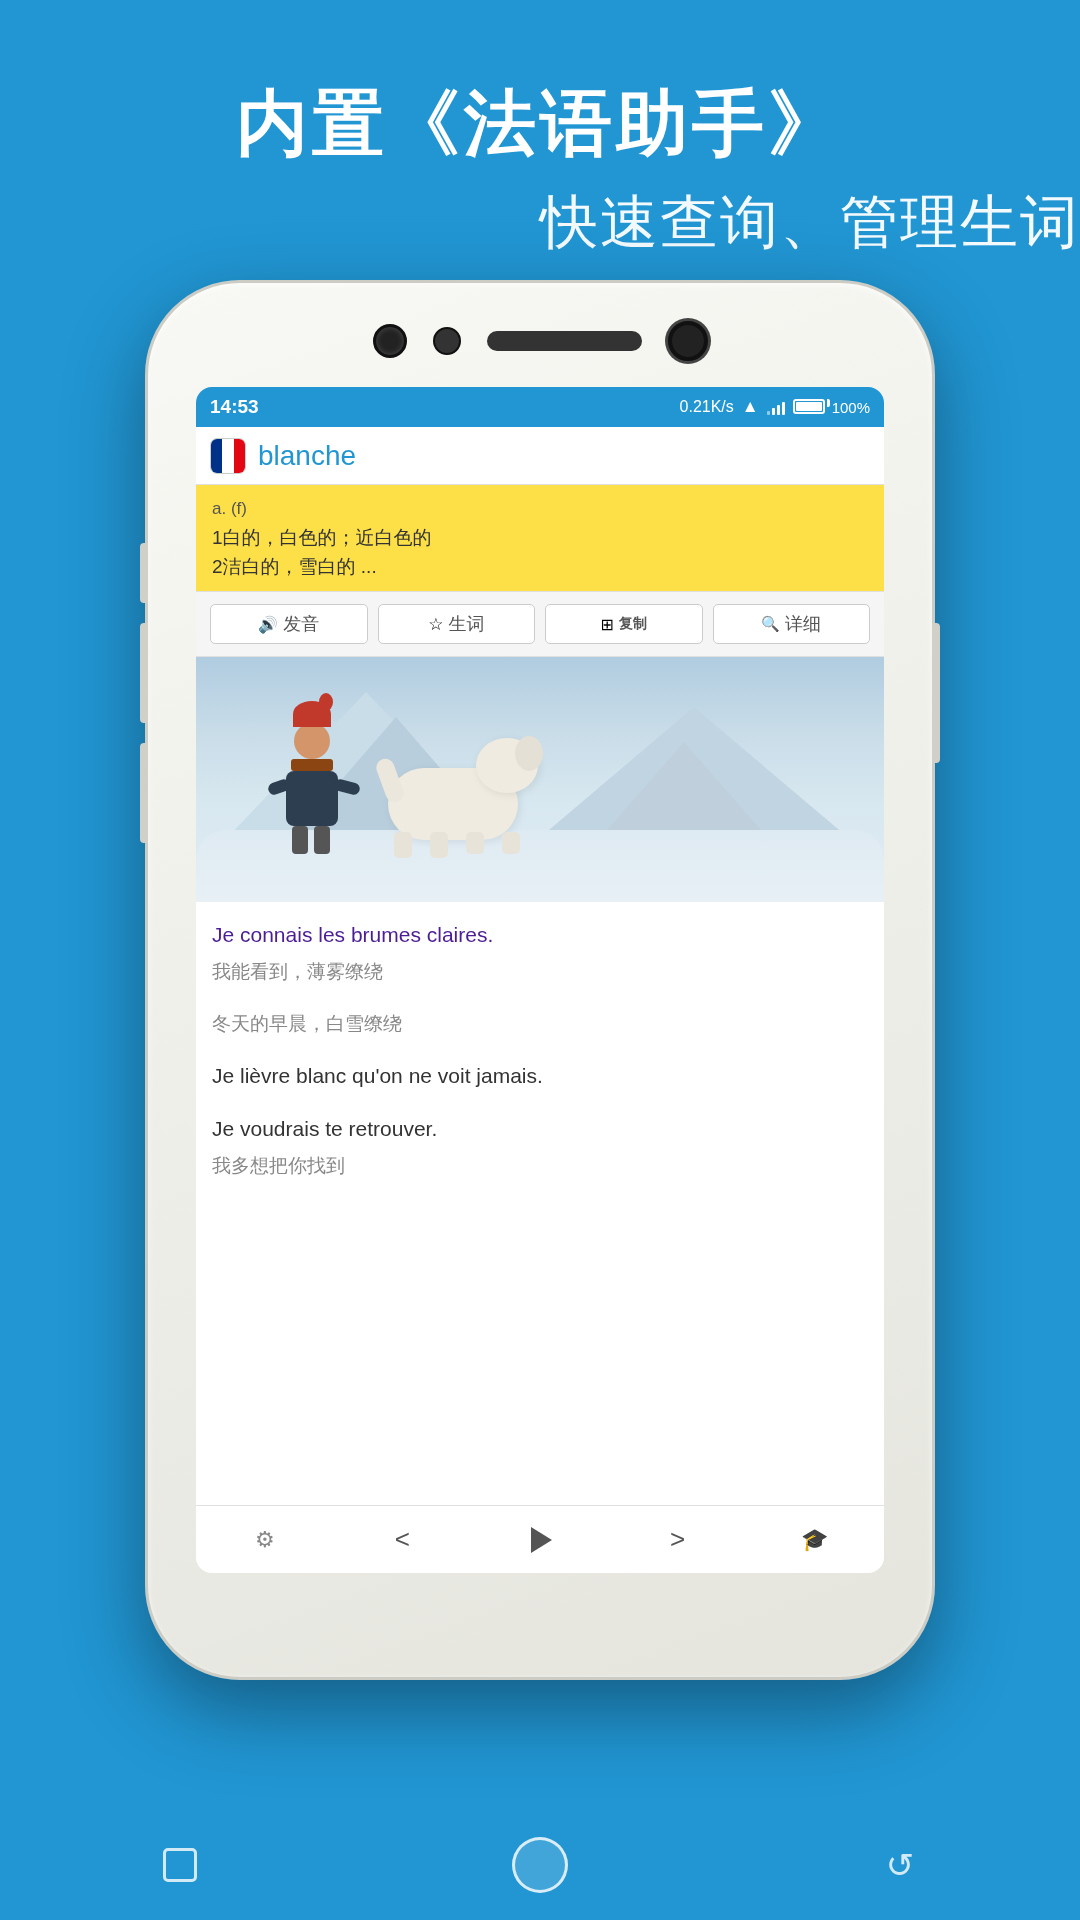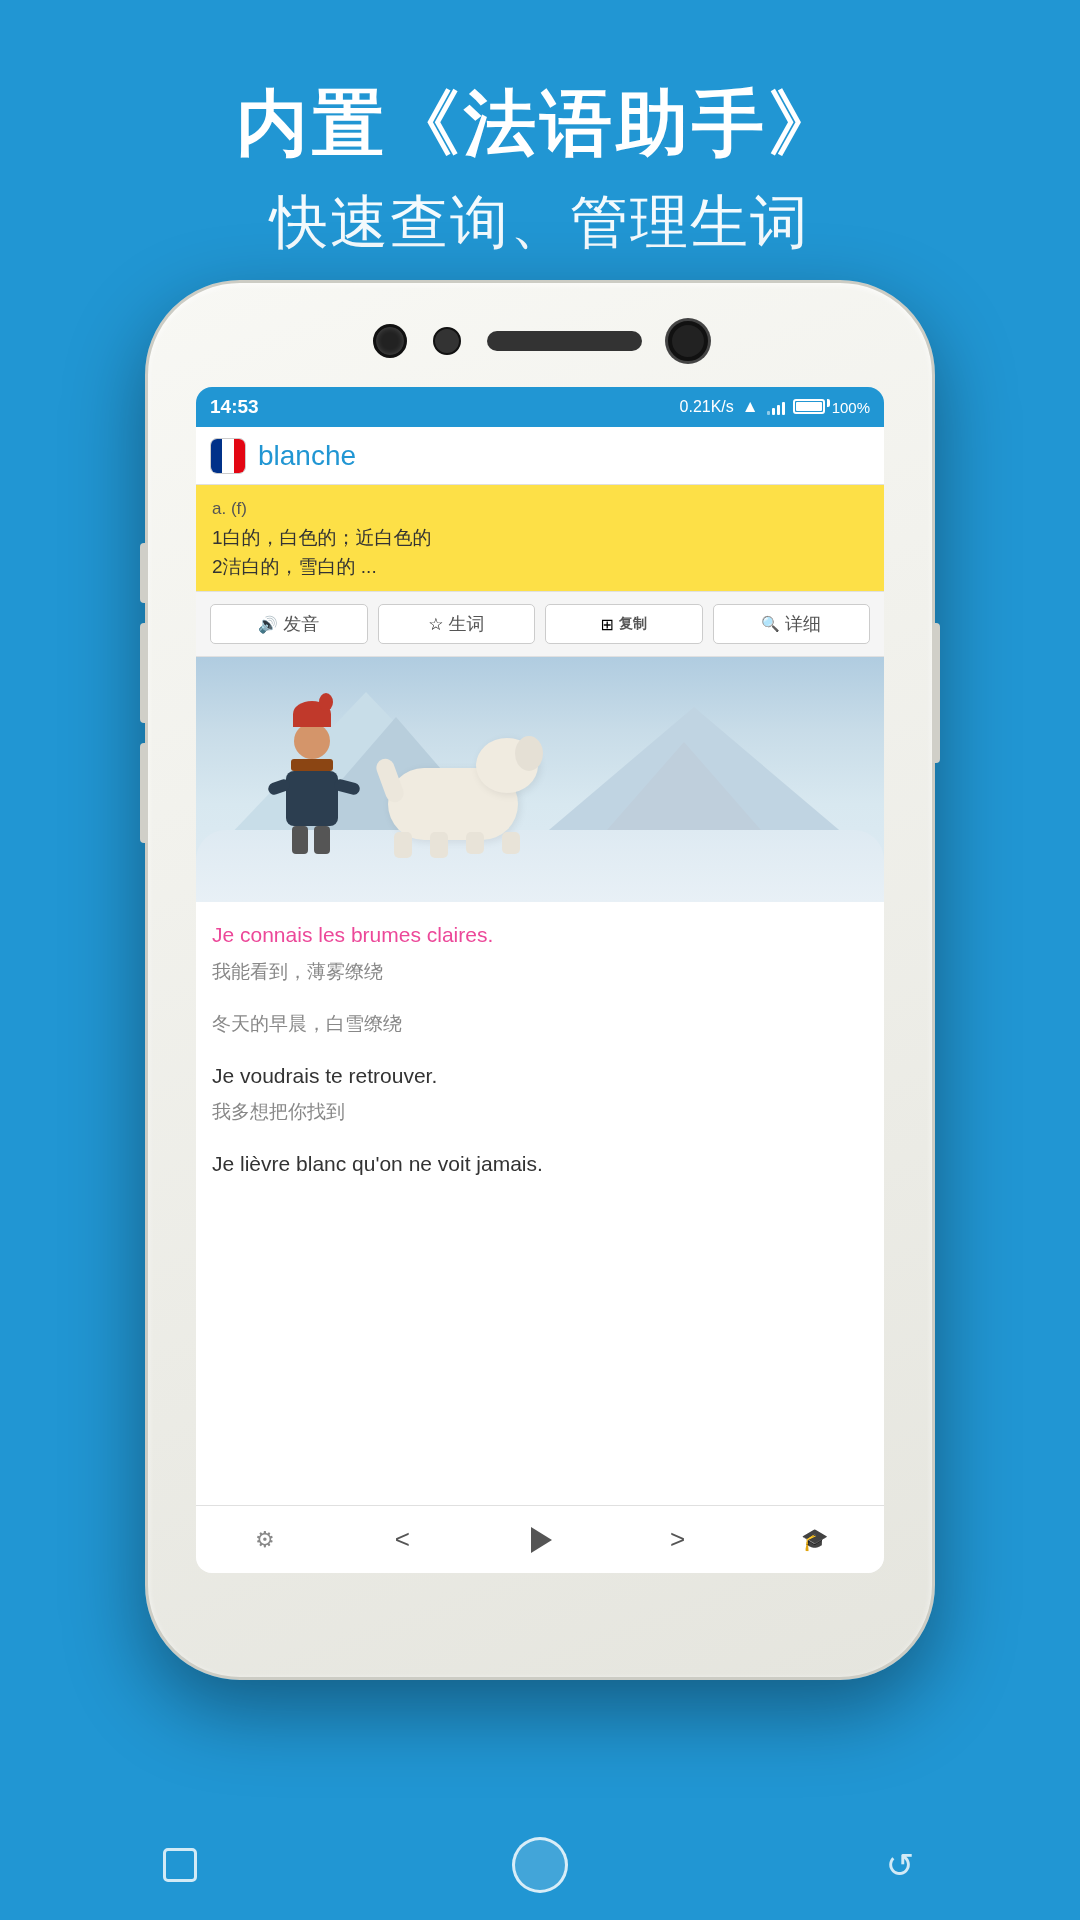--- a/index.html
+++ b/index.html
@@ -16,21 +16,21 @@
       align-items: center;
     }
   </style>
 </head>
 <body>
 
 <div style="width:1080px;height:1920px;background:#2196d3;position:relative;overflow:hidden;">
 
   <div style="text-align:center;padding-top:80px;margin-bottom:50px;">
     <div style="font-size:72px;font-weight:bold;color:#fff;line-height:1.2;letter-spacing:4px;font-family:'PingFang SC',sans-serif;">内置《法语助手》</div>
-    <div style="font-size:58px;color:rgba(255,255,255,0.95);margin-top:18px;letter-spacing:2px;font-family:'PingFang SC',sans-serif;">快速查询、管理生词</div>
+    <div style="font-size:58px;color:rgba(255,255,255,0.95);margin-top:18px;letter-spacing:2px;font-family:'PingFang SC',sans-serif;text-align:right;">快速查询、管理生词</div>
   </div>
 
   <div style="width:790px;height:1400px;background:linear-gradient(160deg,#f8f8f4 0%,#e5e5de 100%);border-radius:95px;position:absolute;left:145px;top:280px;box-shadow:0 30px 80px rgba(0,0,0,0.38),inset 0 2px 6px rgba(255,255,255,0.7);border:3px solid #ccccc4;">
 
     <div style="position:absolute;left:-8px;top:260px;width:8px;height:60px;background:#d0cfc8;border-radius:4px 0 0 4px;"></div>
     <div style="position:absolute;left:-8px;top:340px;width:8px;height:100px;background:#d0cfc8;border-radius:4px 0 0 4px;"></div>
     <div style="position:absolute;left:-8px;top:460px;width:8px;height:100px;background:#d0cfc8;border-radius:4px 0 0 4px;"></div>
     <div style="position:absolute;right:-8px;top:340px;width:8px;height:140px;background:#d0cfc8;border-radius:0 4px 4px 0;"></div>
 
     <div style="position:absolute;top:38px;left:0;right:0;display:flex;align-items:center;justify-content:center;gap:26px;">
@@ -140,35 +140,35 @@
             <div style="width:18px;height:22px;background:#e8e3d8;border-radius:5px;"></div>
           </div>
 
           <div style="position:absolute;bottom:55px;left:5px;width:18px;height:45px;background:#ece7dc;border-radius:9px;transform:rotate(-20deg);"></div>
         </div>
       </div>
 
       <div style="flex:1;background:#fff;overflow-y:auto;">
 
         <div style="padding:16px 16px 10px;">
-          <div style="font-size:21px;color:#ec4899;line-height:1.6;margin-bottom:6px;font-family:Arial,sans-serif;">Je connais les brumes claires.</div>
+          <div style="font-size:21px;color:#4c1d95;line-height:1.6;margin-bottom:6px;font-family:Arial,sans-serif;">Je connais les brumes claires.</div>
           <div style="font-size:19px;color:#888;line-height:1.5;font-family:'PingFang SC',sans-serif;">我能看到，薄雾缭绕</div>
         </div>
 
         <div style="padding:10px 16px 10px;">
           <div style="font-size:19px;color:#888;line-height:1.5;font-family:'PingFang SC',sans-serif;margin-top:4px;">冬天的早晨，白雪缭绕</div>
+        </div>
+
+        <div style="padding:10px 16px 10px;">
+          <div style="font-size:21px;color:#333;line-height:1.6;font-family:Arial,sans-serif;">Je lièvre blanc qu'on ne voit jamais.</div>
         </div>
 
         <div style="padding:10px 16px 10px;">
           <div style="font-size:21px;color:#333;line-height:1.6;margin-bottom:6px;font-family:Arial,sans-serif;">Je voudrais te retrouver.</div>
           <div style="font-size:19px;color:#888;line-height:1.5;font-family:'PingFang SC',sans-serif;">我多想把你找到</div>
-        </div>
-
-        <div style="padding:10px 16px 10px;">
-          <div style="font-size:21px;color:#333;line-height:1.6;font-family:Arial,sans-serif;">Je lièvre blanc qu'on ne voit jamais.</div>
         </div>
 
       </div>
 
       <div style="height:68px;background:#fff;border-top:1px solid #e0e0e0;display:flex;align-items:center;justify-content:space-around;flex-shrink:0;">
         <button style="width:55px;height:50px;border:none;background:transparent;cursor:pointer;display:flex;align-items:center;justify-content:center;">
           <span style="font-size:22px;color:#888;">⚙</span>
         </button>
         <button style="width:55px;height:50px;border:none;background:transparent;cursor:pointer;display:flex;align-items:center;justify-content:center;">
           <span style="font-size:26px;color:#555;">&lt;</span>

